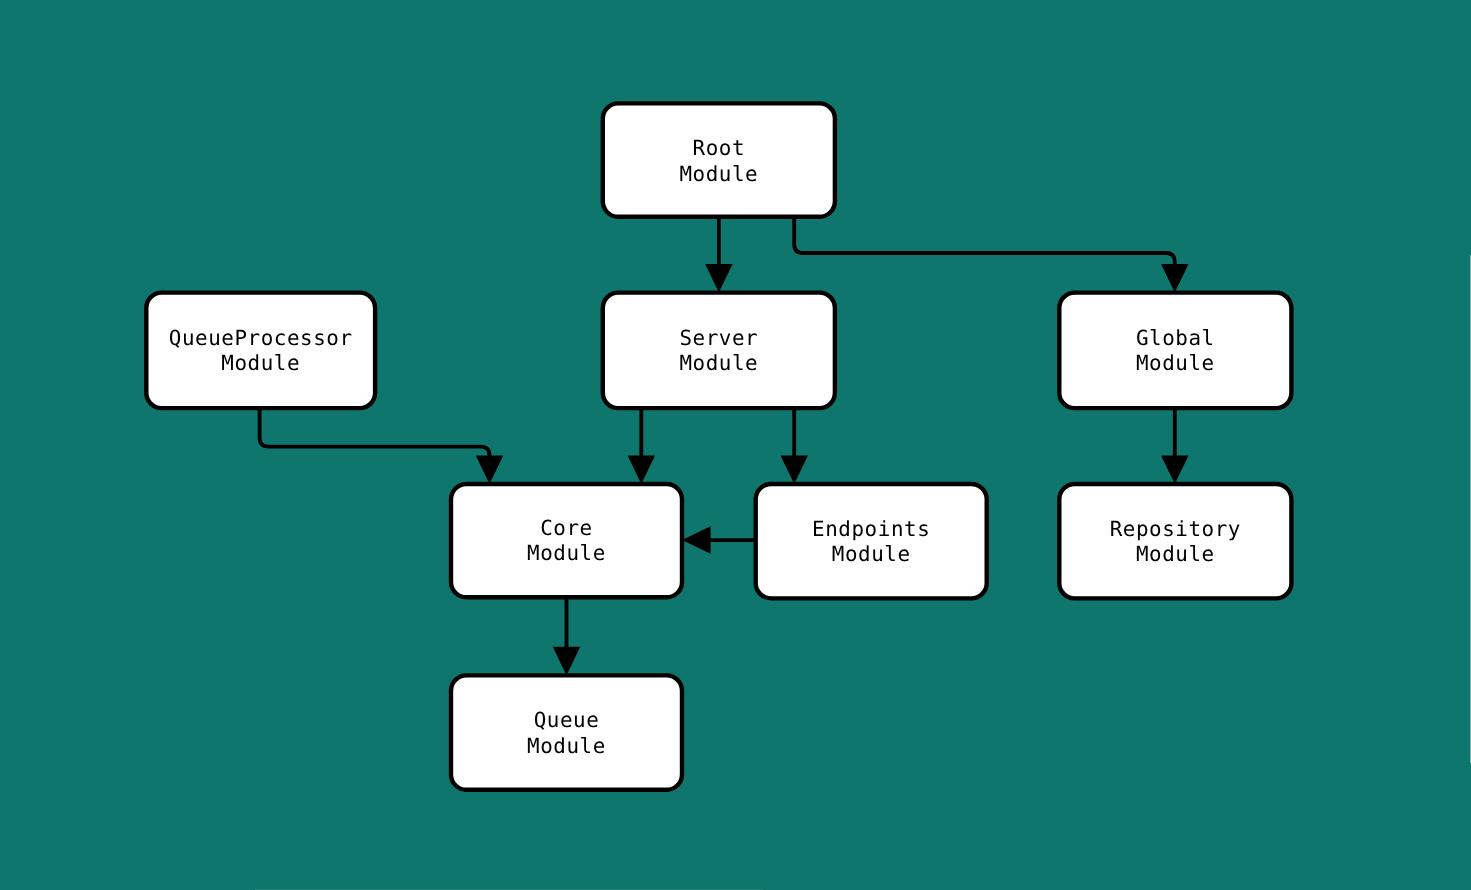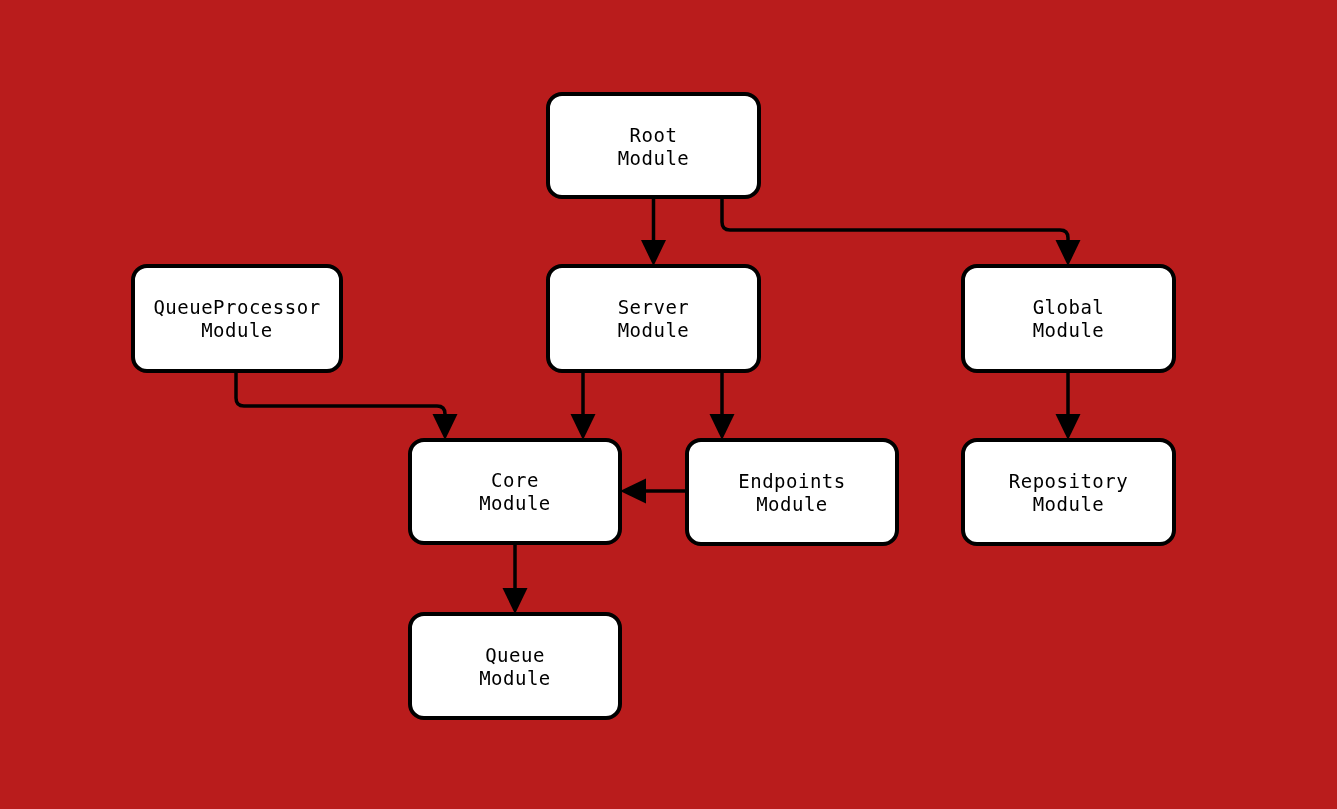--- a/index.html
+++ b/index.html
@@ -10,21 +10,21 @@
   body {
     width: 1337px;
     height: 809px;
     font-family: "DejaVu Sans Mono", "Liberation Mono", monospace;
     overflow: hidden;
   }
   #diagram-root {
     position: relative;
     width: 1337px;
     height: 809px;
-    background: #b91c1c;
+    background: #0f766e;
   }
   svg#graph {
     display: block;
     width: 1337px;
     height: 809px;
   }
   .node-box {
     fill: #ffffff;
     stroke: #000000;
     stroke-width: 4;

